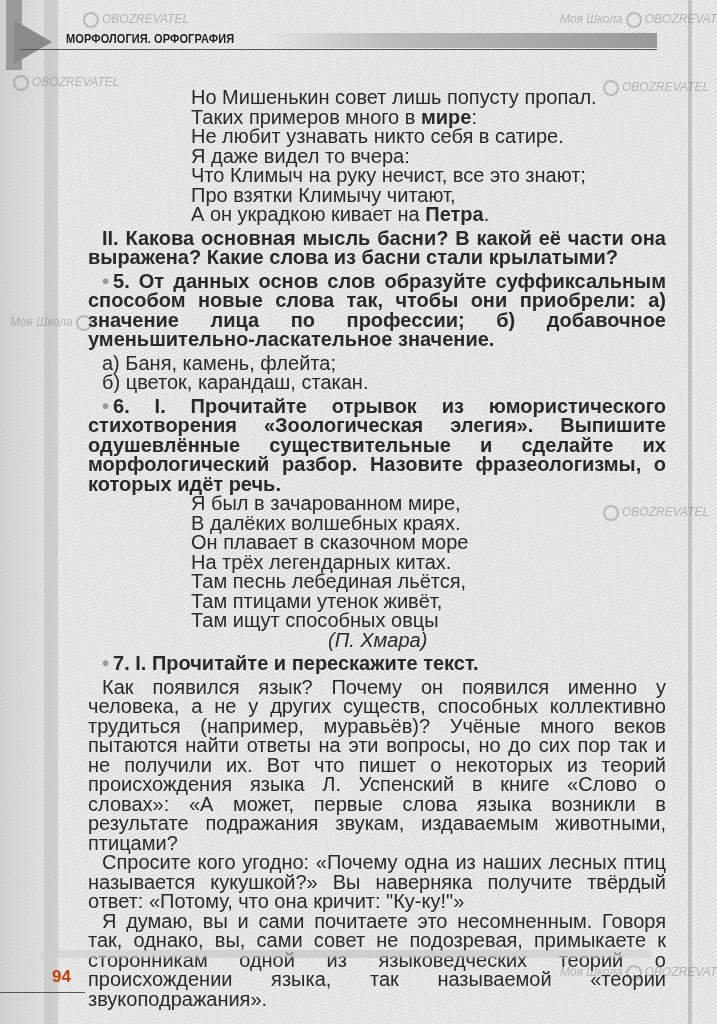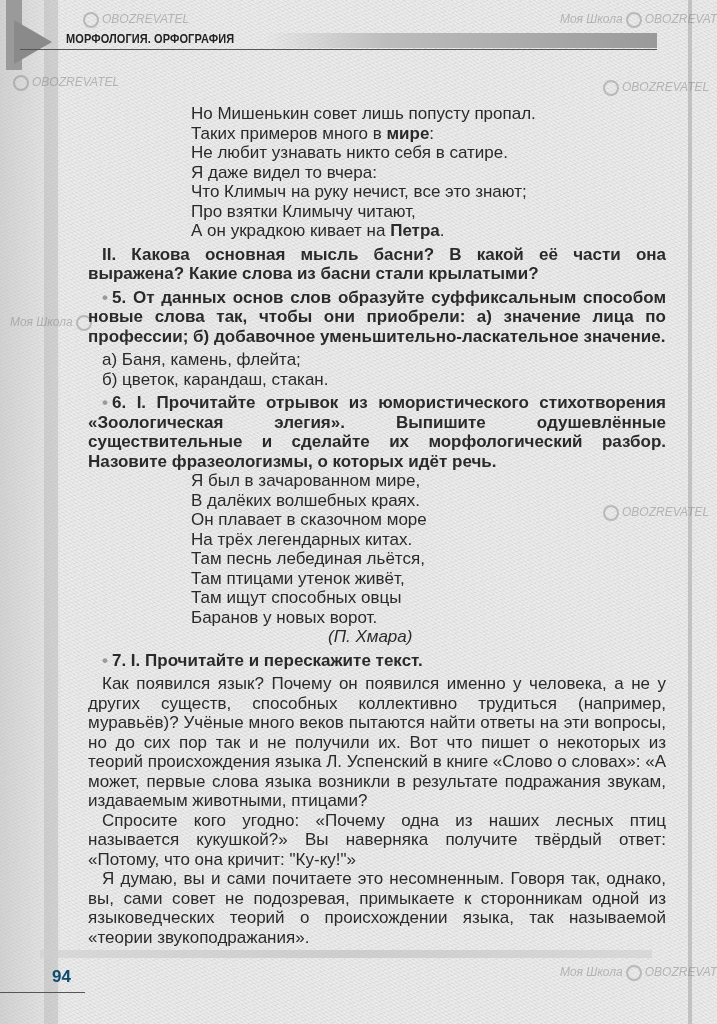--- a/index.html
+++ b/index.html
@@ -38,33 +38,33 @@
     background:linear-gradient(90deg, rgba(0,0,0,0) 0, rgba(0,0,0,0) 35%, #bdbdbd 55%, #9a9a9a 100%);
   }
   .header-rule {
     position:absolute; left:20px; top:49px; width:637px; height:1px; background:#555;
   }
   .header-title {
     position:absolute; left:66px; top:32px; font-size:12.5px; font-weight:bold;
     letter-spacing:0.1px; color:#222; font-family:"Liberation Sans Narrow","Liberation Sans", sans-serif;
     transform:scaleX(0.88); transform-origin:left;
   }
-  .content { position:absolute; left:88px; top:104px; width:578px; font-size:17px; line-height:19.5px; }
+  .content { position:absolute; left:88px; top:88px; width:578px; font-size:20px; line-height:19.5px; }
   .poem { margin-left:103px; }
   .poem2 { margin-left:103px; }
   .line { white-space:nowrap; }
   .task { font-weight:bold; text-align:justify; margin-top:4px; }
   .task .bullet { color:#999; font-weight:bold; margin-left:14px; margin-right:4px; }
   .indent { text-indent:14px; }
   .plain { text-align:justify; }
   .options { margin-top:4px; }
   .options .line { padding-left:14px; }
   .author { margin-left:240px; font-style:italic; }
   .page-number {
-    position:absolute; left:52px; top:967px; font-size:17px; font-weight:bold; color:#0c4a6e;
+    position:absolute; left:52px; top:967px; font-size:17px; font-weight:bold; color:#c2410c;
   }
   .footer-rule { position:absolute; left:0; top:992px; width:85px; height:1px; background:#555; }
   .footer-band {
     position:absolute; left:40px; top:950px; width:612px; height:8px;
     background:linear-gradient(90deg,#cfcfcf,#bdbdbd,#cfcfcf); opacity:0.6;
   }
   .watermark {
     position:absolute; font-size:12px; color:rgba(120,120,120,0.45); white-space:nowrap; font-style:italic;
   }
   .watermark .logo {
@@ -115,21 +115,20 @@
   <div class="task"><span class="bullet">•</span><span>6. I. Прочитайте отрывок из юмористического стихотворения «Зоологическая элегия». Выпишите одушевлённые существительные и сделайте их морфологический разбор. Назовите фразеологизмы, о которых идёт речь.</span></div>
 
   <div class="poem2" style="">
     <div class="line">Я был в зачарованном мире,</div>
     <div class="line">В далёких волшебных краях.</div>
     <div class="line">Он плавает в сказочном море</div>
     <div class="line">На трёх легендарных китах.</div>
     <div class="line">Там песнь лебединая льётся,</div>
     <div class="line">Там птицами утенок живёт,</div>
     <div class="line">Там ищут способных овцы</div>
-    <div class="line">Баранов у новых ворот.</div>
   </div>
   <div class="author">(П. Хмара)</div>
 
   <div class="task"><span class="bullet">•</span><span>7. I. Прочитайте и перескажите текст.</span></div>
   <div class="plain indent" style="margin-top:4px;">Как появился язык? Почему он появился именно у человека, а не у других существ, способных коллективно трудиться (например, муравьёв)? Учёные много веков пытаются найти ответы на эти вопросы, но до сих пор так и не получили их. Вот что пишет о некоторых из теорий происхождения языка Л. Успенский в книге «Слово о словах»: «А может, первые слова языка возникли в результате подражания звукам, издаваемым животными, птицами?</div>
   <div class="plain indent">Спросите кого угодно: «Почему одна из наших лесных птиц называется кукушкой?» Вы наверняка получите твёрдый ответ: «Потому, что она кричит: "Ку-ку!"»</div>
   <div class="plain indent">Я думаю, вы и сами почитаете это несомненным. Говоря так, однако, вы, сами совет не подозревая, примыкаете к сторонникам одной из языковедческих теорий о происхождении языка, так называемой «теории звукоподражания».</div>
 </div>
 
 <div class="footer-band"></div>

